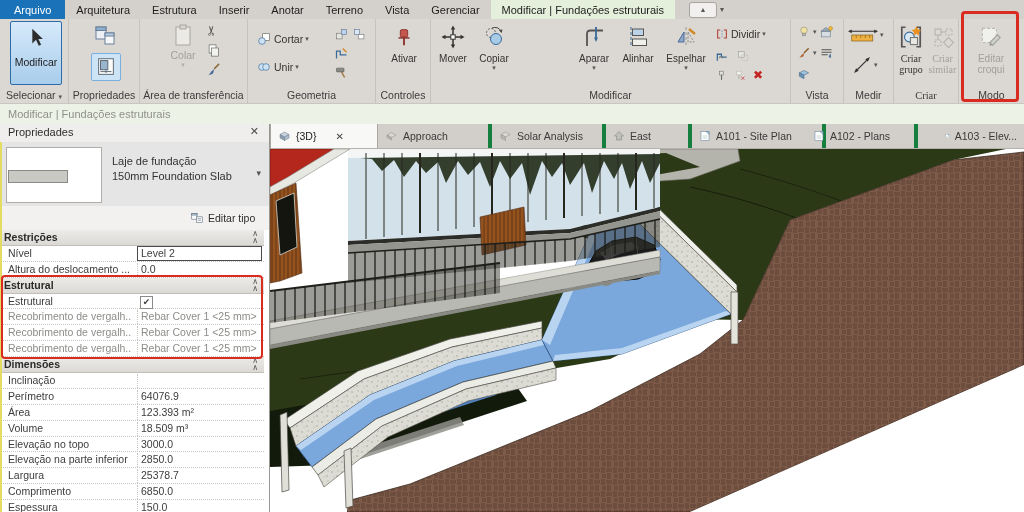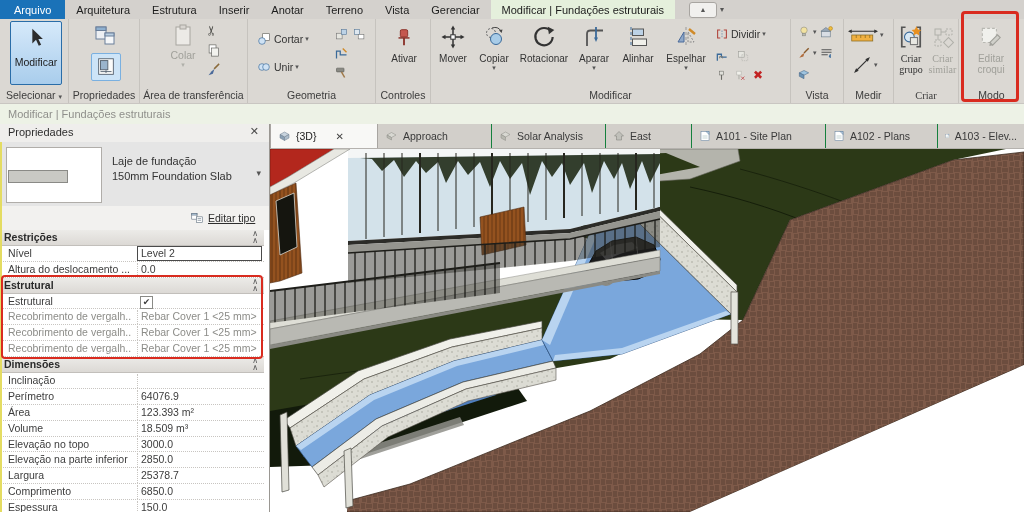--- a/index.html
+++ b/index.html
@@ -42,36 +42,36 @@
   #props-header .x{position:absolute;right:10px;top:1px;color:#4a4a4a;font-size:11px;cursor:default;}
   #type-sel{position:absolute;left:0;top:18px;width:269px;height:64px;background:#e5e5e5;border-bottom:4px solid #4d7c0f;}
   #type-thumb{position:absolute;left:6px;top:5px;width:94px;height:54px;background:#fff;border:1px solid #b0ada9;}
   #type-thumb .slab{position:absolute;left:1px;top:22px;width:58px;height:11px;background:#c9c9c4;border:1px solid #8a8a86;}
   #type-text{position:absolute;left:112px;top:12px;width:135px;line-height:15px;color:#333;}
   #type-sel .caret{position:absolute;right:8px;top:26px;color:#555;font-size:9px;}
   #filter-row{position:absolute;left:0;top:82px;width:269px;height:24px;background:#f2f1ef;}
   #filter-combo{position:absolute;left:4px;top:3px;width:180px;height:17px;background:#fff;border:1px solid #9a9a96;box-sizing:border-box;}
   #filter-combo .v{position:absolute;left:5px;top:2px;color:#2e2e2e;font-size:10.5px;white-space:nowrap;}
   #filter-combo .caret{position:absolute;right:4px;top:2px;color:#777;font-size:9px;}
-  #edit-type{position:absolute;left:190px;top:3px;height:18px;display:flex;align-items:center;gap:4px;font-size:10.5px;color:#2e2e2e;text-decoration:underline;}
+  #edit-type{position:absolute;left:190px;top:3px;height:18px;display:flex;align-items:center;gap:4px;font-size:10.5px;color:#2e2e2e;}
   #grid{position:absolute;left:0;top:106px;width:264px;height:282px;overflow:hidden;}
   .prow{height:15.9px;box-sizing:border-box;border-bottom:1px dotted #c8c5c1;position:relative;background:#fff;}
   .prow .lab{position:absolute;left:8px;top:1px;width:124px;color:#3c3c3c;font-size:10.5px;white-space:nowrap;overflow:hidden;}
   .prow .val{position:absolute;left:137px;top:1px;right:2px;color:#3c3c3c;font-size:10.5px;white-space:nowrap;overflow:hidden;border-left:1px dotted #c8c5c1;padding-left:3px;height:14px;}
   .prow .val.gray{color:#8c8c88;}
   .prow .val.boxed{border:1px solid #4a4a4a;background:#fff;top:0px;height:13.5px;}
   .psec{height:15.9px;box-sizing:border-box;background:linear-gradient(#ecebe8,#dcd9d5);border-bottom:1px solid #c2bfbb;position:relative;}
   .psec .lab{position:absolute;left:4px;top:1px;font-weight:bold;color:#2a2a2a;font-size:10.5px;}
   .psec .chev{position:absolute;right:6px;top:0px;color:#555;font-size:8px;line-height:7px;text-align:center;}
   .chkbox{position:absolute;left:140px;top:2px;width:11px;height:11px;border:1px solid #8a8a86;background:#fff;font-size:9px;line-height:11px;text-align:center;color:#3c3c3c;}
   #yellowstrip{left:0;top:142px;width:2px;height:370px;background:#e4dc62;}
   
   #tabsbar{left:270px;top:124px;width:754px;height:25px;background:#d2cfca;border-bottom:1px solid #b5b2ae;box-sizing:border-box;}
   .vtab{position:absolute;top:0;height:24px;display:flex;align-items:center;gap:5px;padding:0 7px;box-sizing:border-box;
-        border-right:1px solid #15803d;color:#3a3a3a;font-size:10.5px;white-space:nowrap;overflow:hidden;}
+        border-right:4px solid #15803d;color:#3a3a3a;font-size:10.5px;white-space:nowrap;overflow:hidden;}
   .vtab.active{background:#f8f8f6;border-left:1px solid #a8a5a1;border-right:1px solid #a8a5a1;color:#1c1c1c;}
   .vtab .x{margin-left:14px;color:#444;font-size:10px;}
   
   #viewport{left:270px;top:149px;width:754px;height:363px;background:#fff;overflow:hidden;}
   
   .redbox{border:3px solid #d92b1f;border-radius:4px;pointer-events:none;box-sizing:border-box;}
 </style>
 </head>
 <body>
 
@@ -226,29 +226,20 @@
         <svg class="ic" width="24" height="24" viewBox="0 0 24 24">
           <circle cx="9" cy="8" r="4.5" fill="none" stroke="#666" stroke-dasharray="2 1.5"></circle>
           <circle cx="14" cy="14" r="5.5" fill="#a8cce8" stroke="#3a6a9a"></circle>
           <path d="M10 3 Q16 1 19 6" fill="none" stroke="#444"></path>
             <polygon points="19.6,8 20.5,4.4 17,5.2" fill="#444"></polygon>
         </svg>
       </div>
       <div class="blabel">Copiar</div>
       <div class="drop">▾</div>
     </div>
-    <div class="bigbtn" style="left:85px;width:56px;">
-      <div class="bicon">
-        <svg class="ic" width="26" height="26" viewBox="0 0 24 24">
-          <path d="M18.5 7 A8 8 0 1 0 20 12" fill="none" stroke="#333" stroke-width="2"></path>
-          <polygon points="15.5,2.5 21.5,5.5 16.5,9.5" fill="#333"></polygon>
-        </svg>
-      </div>
-      <div class="blabel">Rotacionar</div>
-    </div>
     <div class="bigbtn" style="left:142px;width:42px;">
       <div class="bicon">
         <svg class="ic" width="24" height="24" viewBox="0 0 24 24">
           <path d="M5 21 V9 Q5 5.5 8.5 5.5 H21" fill="none" stroke="#555" stroke-width="1.8"></path>
           <line x1="14" y1="2" x2="14" y2="13" stroke="#3a6a9a" stroke-width="1.8"></line>
           <polygon points="14,17 12,12.5 16,12.5" fill="#3a6a9a"></polygon>
         </svg>
       </div>
       <div class="blabel">Aparar</div>
       <div class="drop">▾</div>
@@ -564,21 +555,21 @@
   </div>
   <div class="vtab" style="left:422px;width:134px;">
     <svg class="ic" width="12" height="12" viewBox="0 0 24 24">
       <rect x="4" y="3" width="16" height="18" fill="#fff" stroke="#5a7a9a"></rect>
         <polygon points="14,3 20,3 20,9" fill="#b9cfe2" stroke="#5a7a9a"></polygon>
         <line x1="7" y1="12" x2="17" y2="12" stroke="#8aa"></line>
         <line x1="7" y1="16" x2="17" y2="16" stroke="#8aa"></line>
     </svg>
     <span>A101 - Site Plan</span>
   </div>
-  <div class="vtab" style="left:556px;width:112px;">
+  <div class="vtab" style="left:536px;width:112px;">
     <svg class="ic" width="12" height="12" viewBox="0 0 24 24">
       <rect x="4" y="3" width="16" height="18" fill="#fff" stroke="#5a7a9a"></rect>
         <polygon points="14,3 20,3 20,9" fill="#b9cfe2" stroke="#5a7a9a"></polygon>
         <line x1="7" y1="12" x2="17" y2="12" stroke="#8aa"></line>
         <line x1="7" y1="16" x2="17" y2="16" stroke="#8aa"></line>
     </svg>
     <span>A102 - Plans</span>
   </div>
   <div class="vtab" style="left:668px;width:86px;border-right:none;">
     <svg class="ic" width="12" height="12" viewBox="0 0 24 24">

